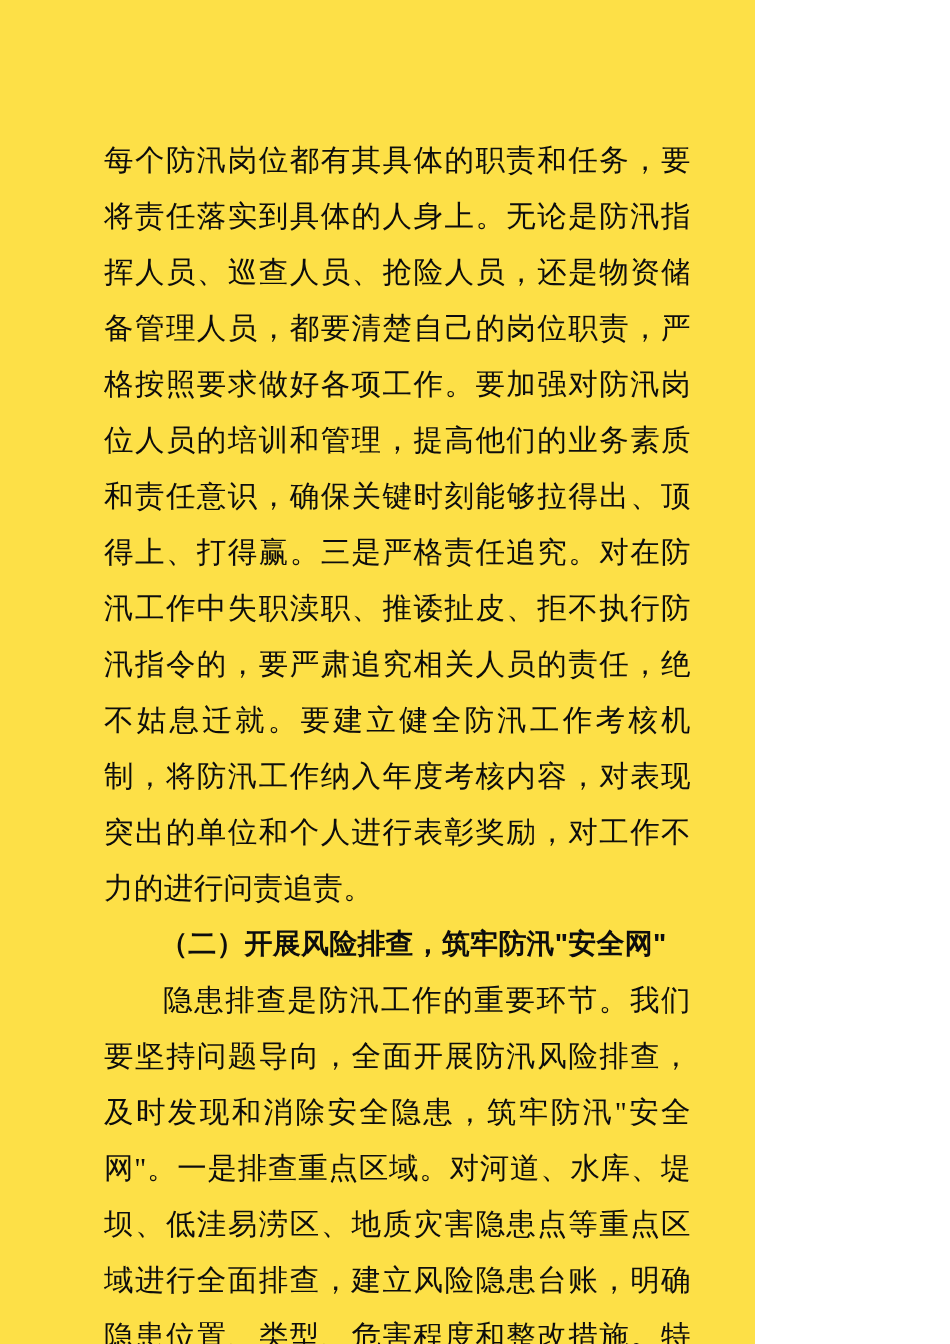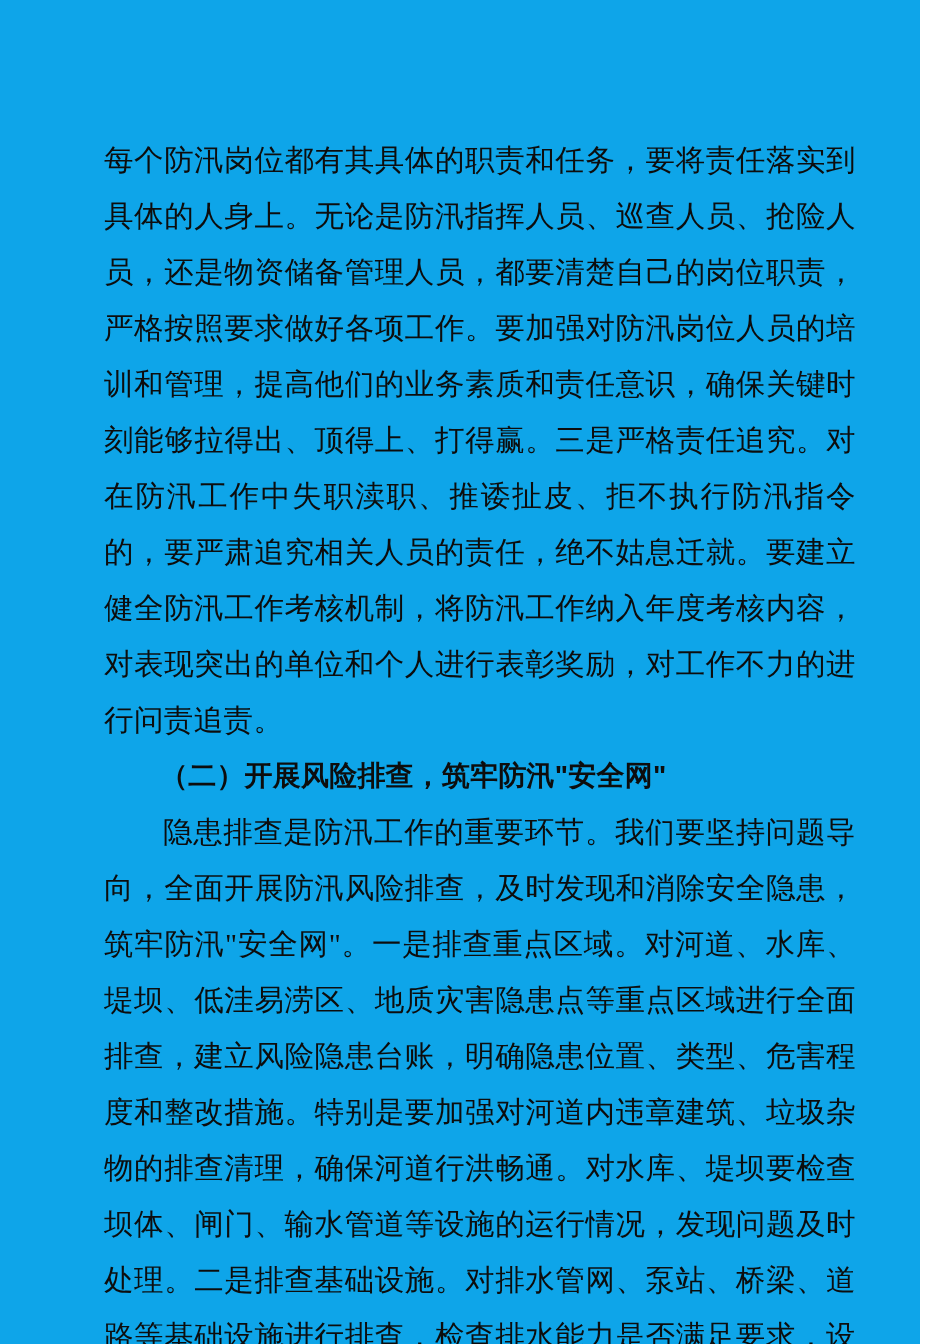--- a/index.html
+++ b/index.html
@@ -8,23 +8,23 @@
     background: #ffffff;
   }
   body {
     width: 950px;
     height: 1344px;
     font-family: "Liberation Serif", "DejaVu Serif", serif;
     color: #000000;
   }
   .page {
     position: relative;
-    width: 920px;
+    width: 755px;
     height: 1344px;
-    background: #0ea5e9;
+    background: #fde047;
     box-sizing: border-box;
     padding: 132px 64px 60px 104px;
   }
   .doc-body {
     font-size: 29.5px;
     line-height: 56px;
     text-align: justify;
     text-justify: inter-ideograph;
     letter-spacing: 0.4px;
     color: #0d0d0d;

